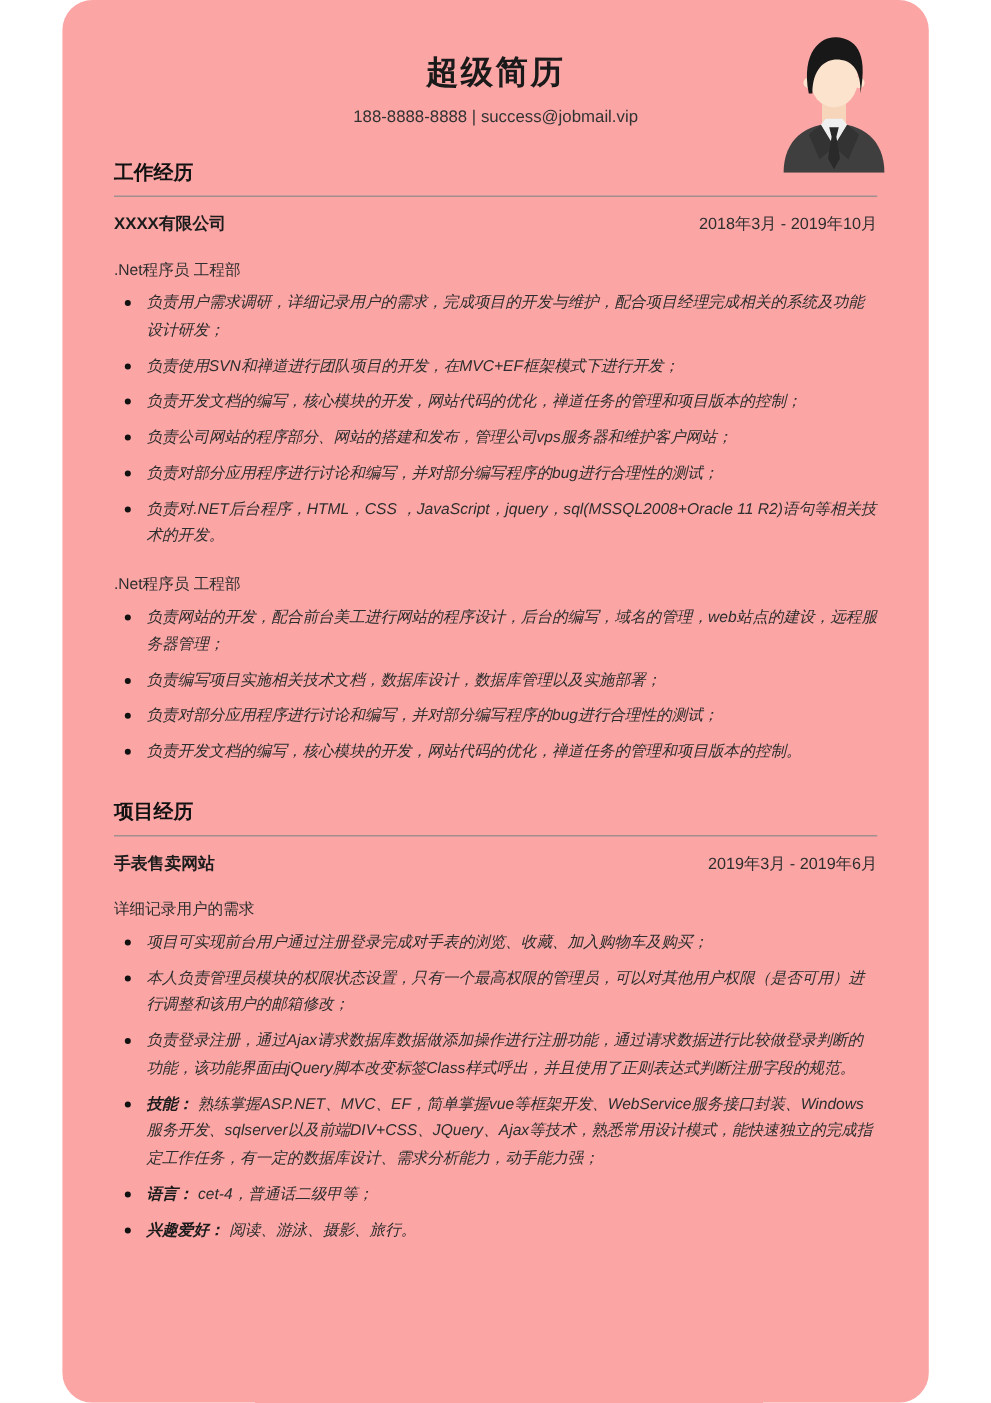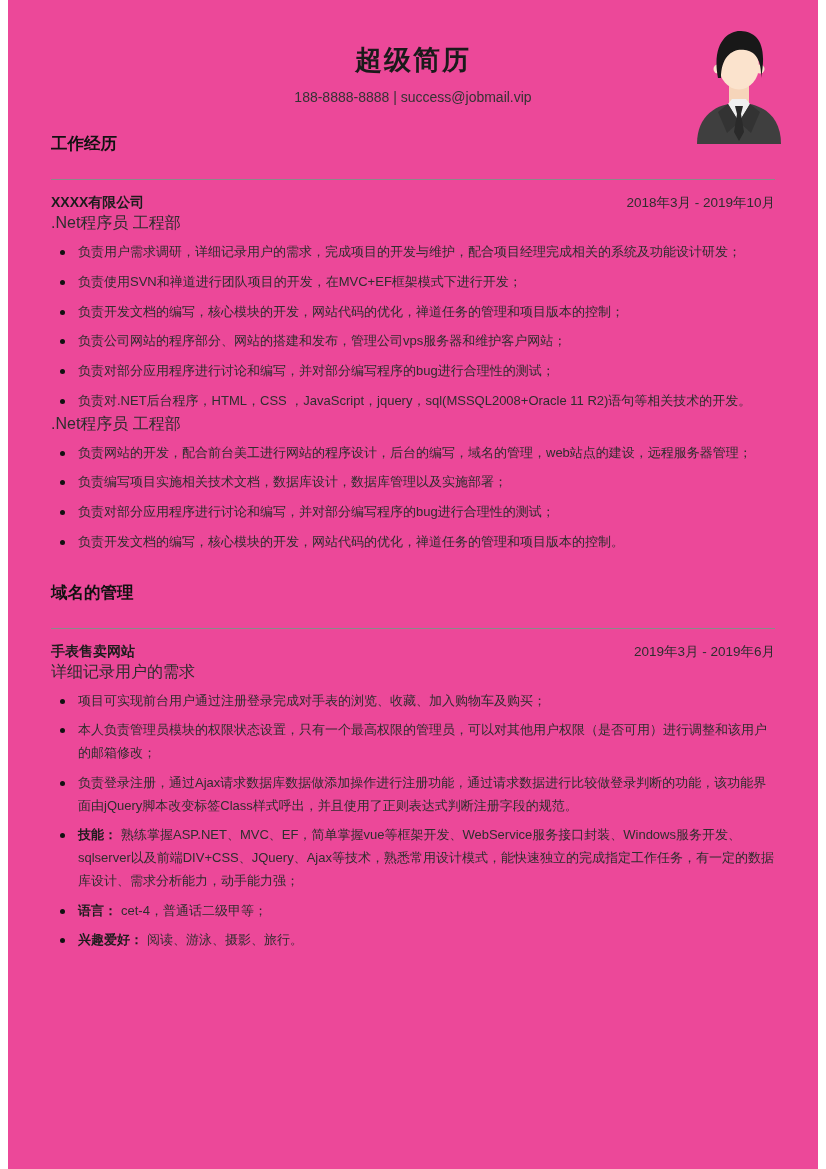--- a/index.html
+++ b/index.html
@@ -3,25 +3,26 @@
 <meta charset="utf-8">
 <style>
   * { box-sizing: border-box; margin: 0; padding: 0; }
   html, body { background: #ffffff; }
   body {
     font-family: "Liberation Sans", "DejaVu Sans", sans-serif;
     color: #2e2e2e;
   }
   .page {
     position: relative;
-    width: 810px;
+    width: 722px;
     height: 1169px;
     margin: 0 auto;
-    background: #ec4899;
+    background: #fca5a5;
     overflow: hidden;
+    border-radius: 25px;
   }
   .content { padding: 0 43px; }
 
   
   .top { padding-top: 42px; }
   .resume-title {
     text-align: center;
     font-size: 27px;
     font-weight: 700;
     color: #1a1a1a;
@@ -41,41 +42,42 @@
     height: 116px;
   }
   .avatar svg { display: block; width: 100%; height: 100%; }
 
   
   .sec-h {
     margin-top: 28px;
     font-size: 16.5px;
     font-weight: 700;
     color: #111111;
-    padding-bottom: 24px;
+    padding-bottom: 8px;
     border-bottom: 1px solid #8a8a8a;
   }
   .entry-head {
     display: flex;
     justify-content: space-between;
     align-items: flex-start;
     margin-top: 14px;
   }
   .entry-name { font-size: 14px; font-weight: 700; color: #1c1c1c; }
   .entry-date { font-size: 13.5px; font-weight: 400; color: #2e2e2e; }
-  .entry-sub { margin-top: 1px; font-size: 16px; color: #2e2e2e; }
+  .entry-sub { margin-top: 20px; font-size: 13px; color: #2e2e2e; }
 
   ul.bullets { list-style: none; margin-top: 4px; }
   ul.bullets li {
     position: relative;
     margin-top: 7px;
     padding-left: 27px;
     font-size: 13px;
     line-height: 1.75;
     color: #2e2e2e;
+    font-style: italic;
   }
   ul.bullets li::before {
     content: "";
     position: absolute;
     left: 9px;
     top: 9px;
     width: 5px;
     height: 5px;
     border-radius: 50%;
     background: #111111;
@@ -140,21 +142,21 @@
         <ul class="bullets">
           <li>负责网站的开发，配合前台美工进行网站的程序设计，后台的编写，域名的管理，web站点的建设，远程服务器管理；</li>
           <li>负责编写项目实施相关技术文档，数据库设计，数据库管理以及实施部署；</li>
           <li>负责对部分应用程序进行讨论和编写，并对部分编写程序的bug进行合理性的测试；</li>
           <li>负责开发文档的编写，核心模块的开发，网站代码的优化，禅道任务的管理和项目版本的控制。</li>
         </ul>
       </div>
     </section>
 
     <section>
-      <h2 class="sec-h">域名的管理</h2>
+      <h2 class="sec-h">项目经历</h2>
 
       <div class="entry">
         <div class="entry-head">
           <span class="entry-name">手表售卖网站</span>
           <span class="entry-date">2019年3月 - 2019年6月</span>
         </div>
         <div class="entry-sub">详细记录用户的需求</div>
         <ul class="bullets">
           <li>项目可实现前台用户通过注册登录完成对手表的浏览、收藏、加入购物车及购买；</li>
           <li>本人负责管理员模块的权限状态设置，只有一个最高权限的管理员，可以对其他用户权限（是否可用）进行调整和该用户的邮箱修改；</li>

